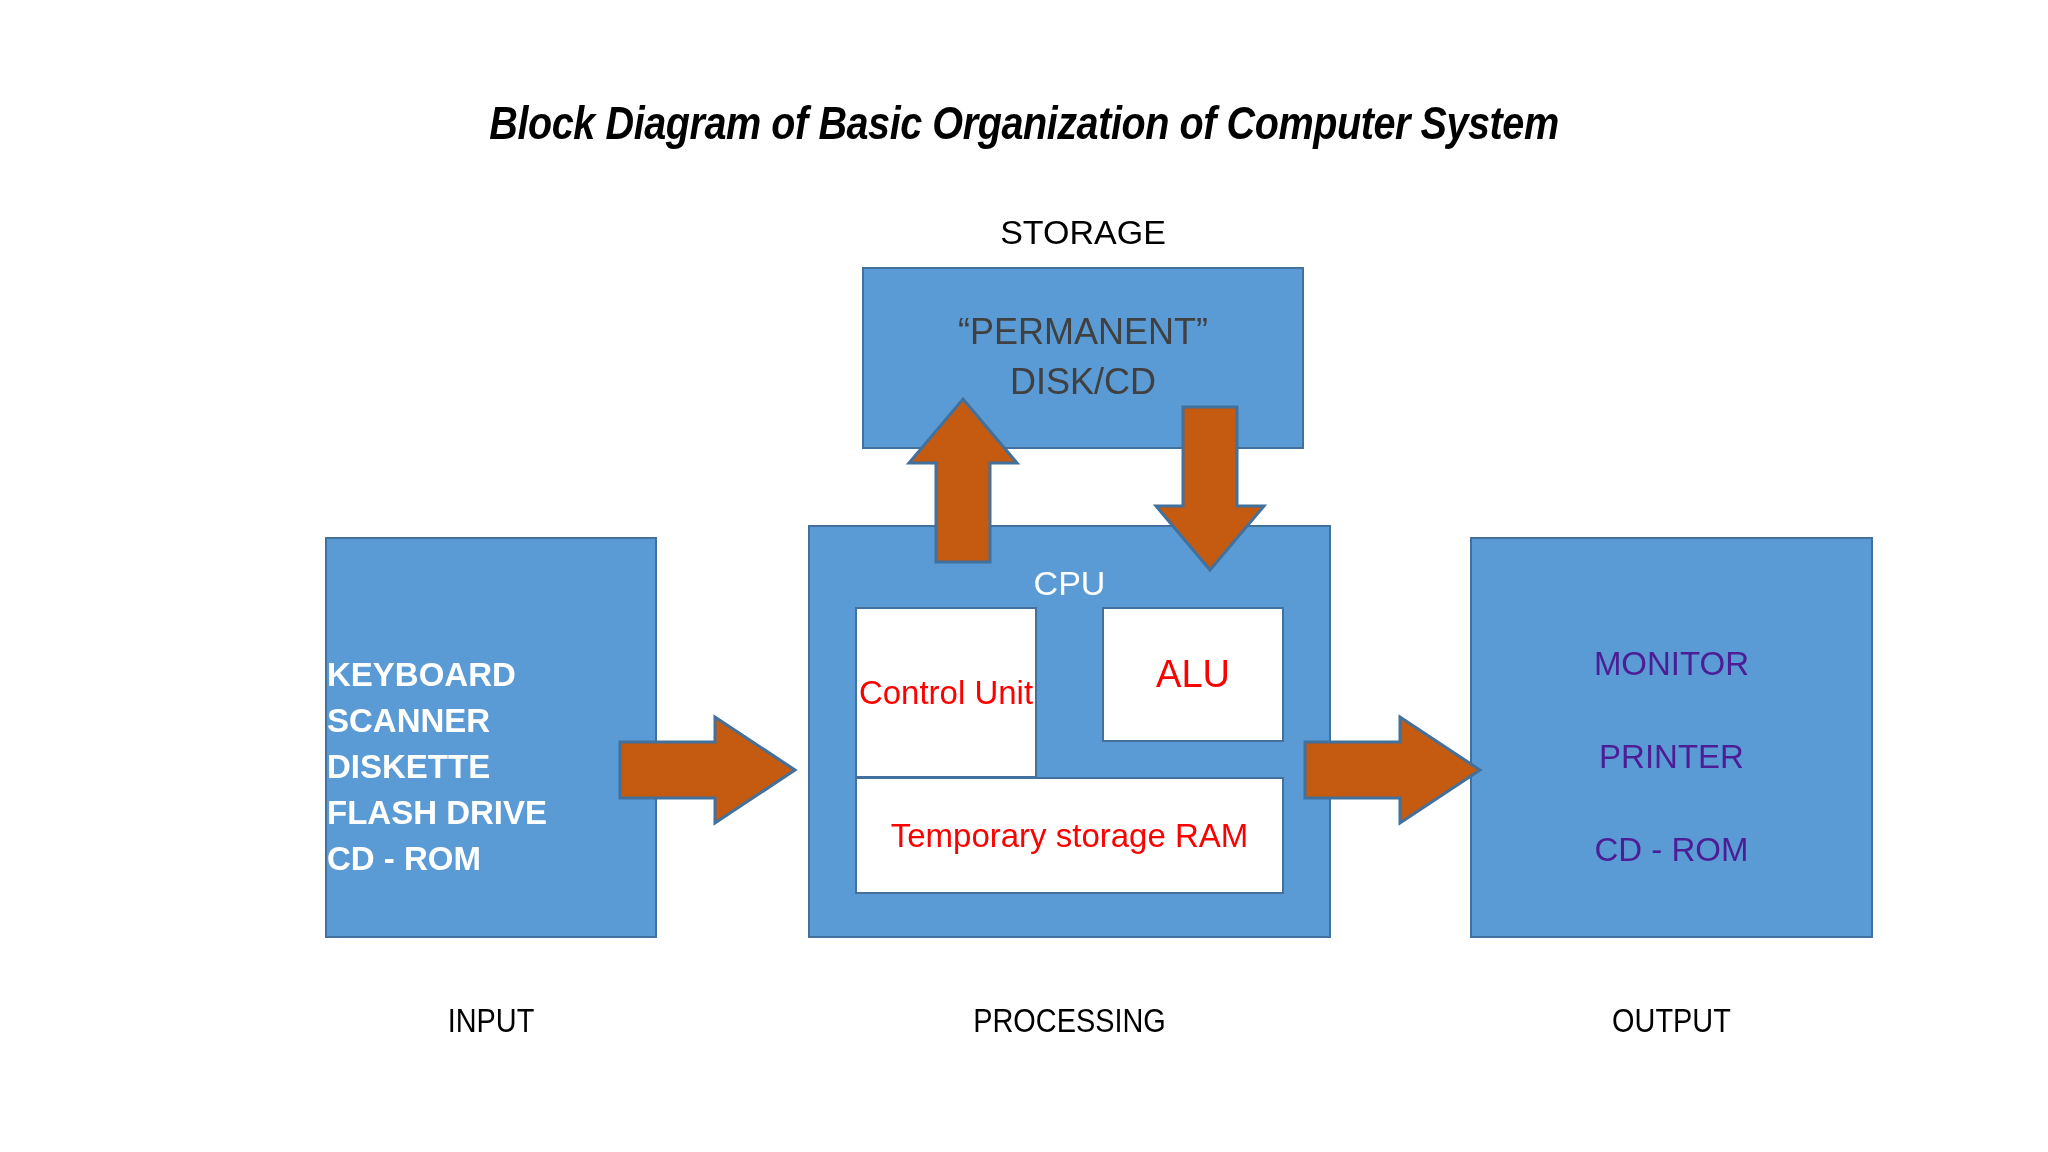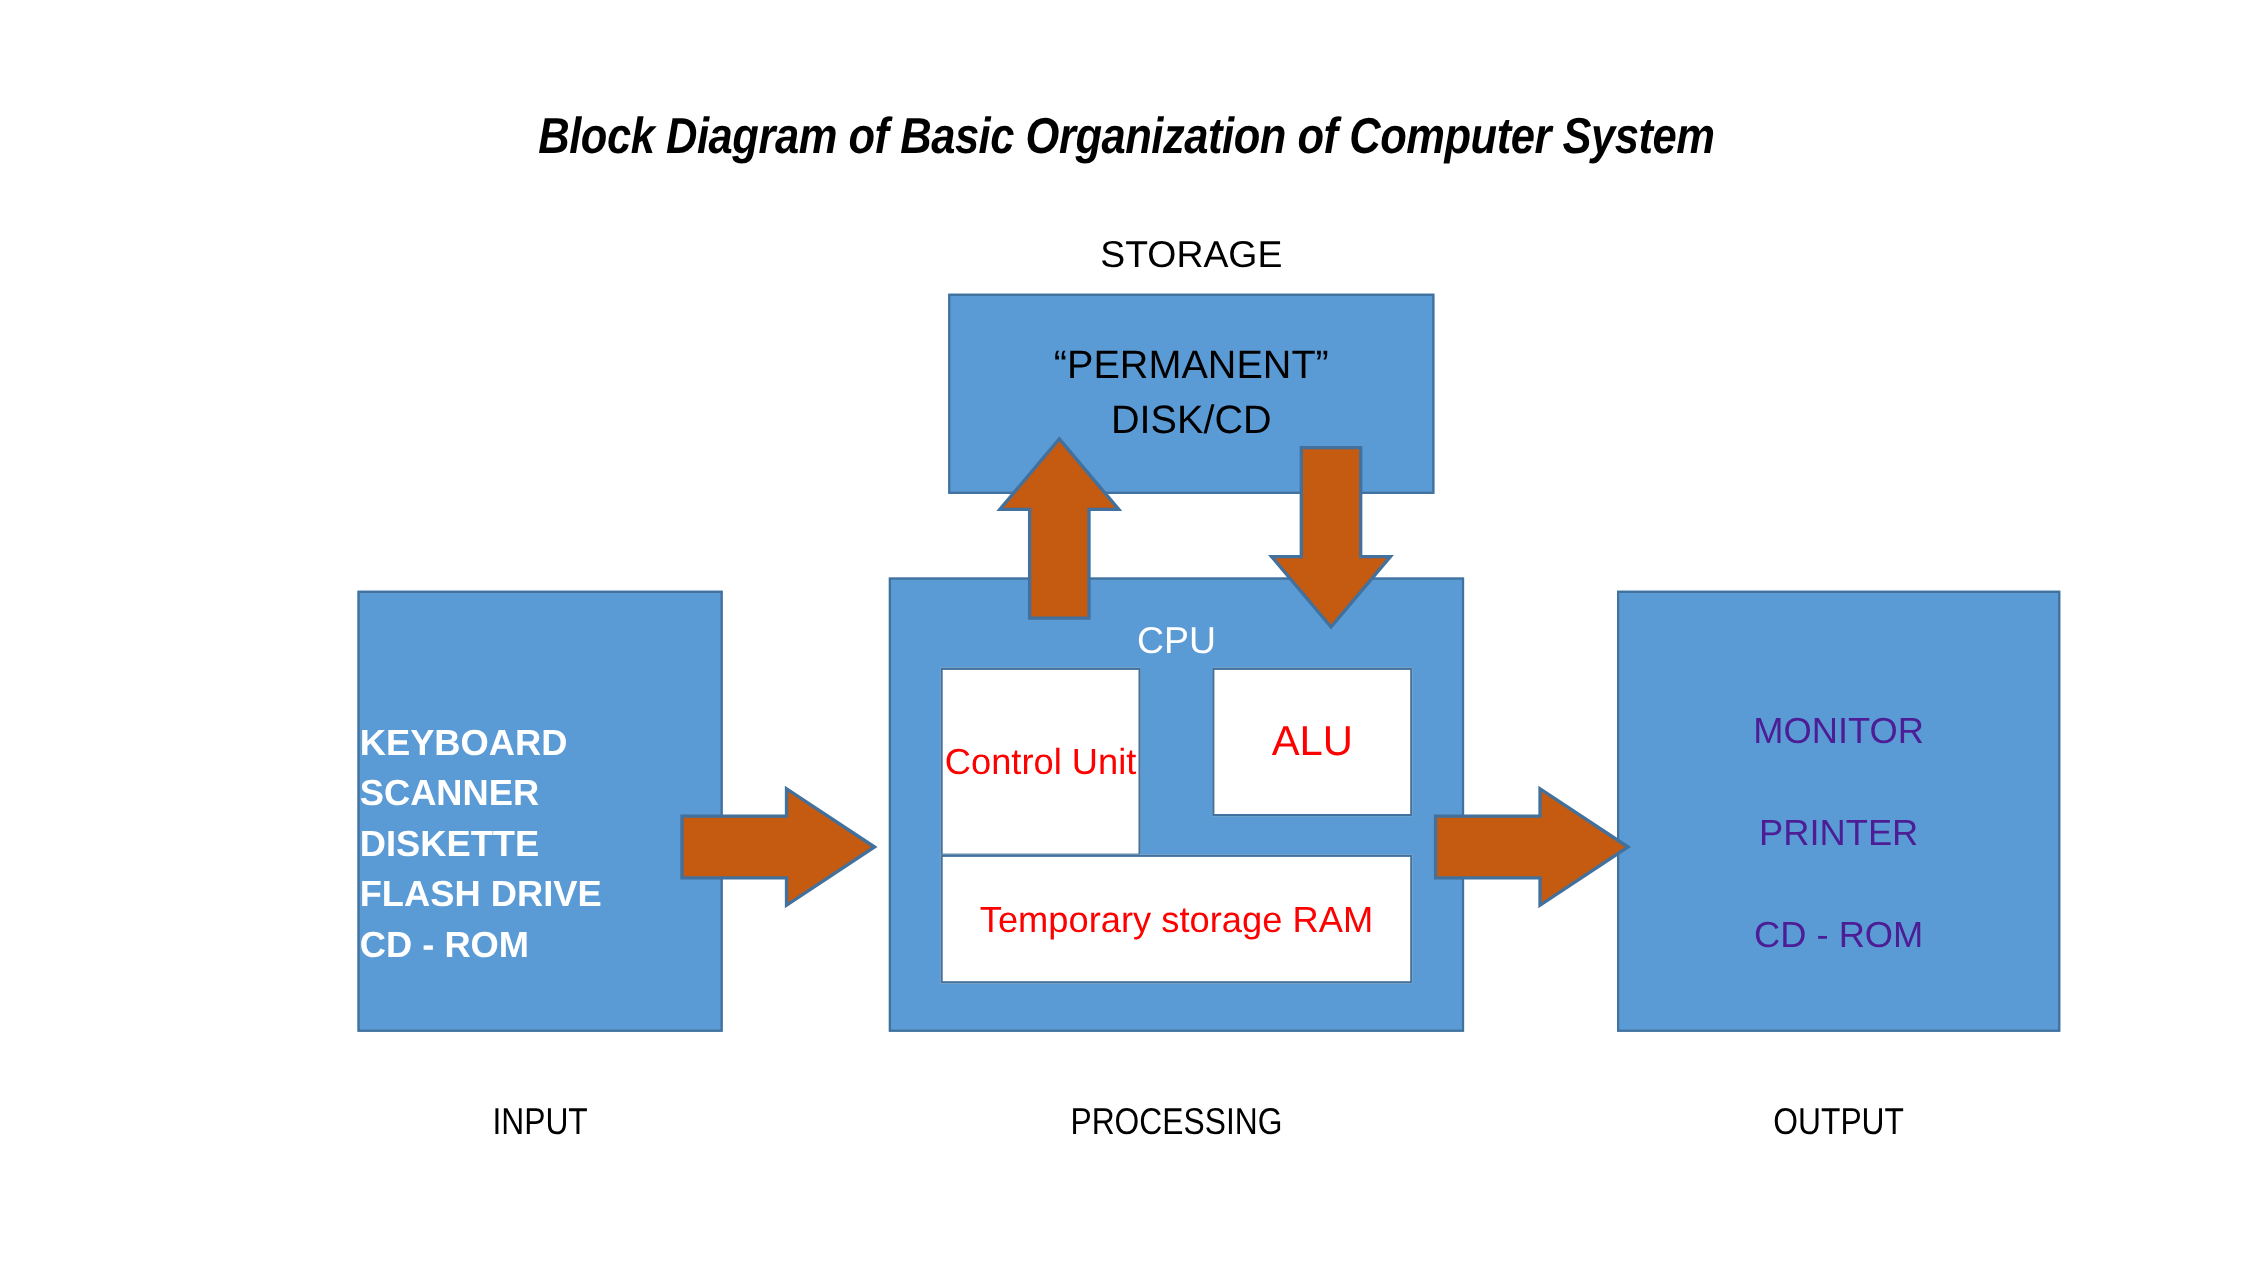--- a/index.html
+++ b/index.html
@@ -52,21 +52,21 @@
   
   #storage-block {
     left: 862px; top: 267px;
     width: 442px; height: 182px;
   }
   #storage-block .lines {
     position: absolute;
     left: 0; top: 38px;
     width: 100%;
     text-align: center;
-    color: #000000;
+    color: #404040;
     font-size: 36px;
     line-height: 50px;
   }
   .storage-caption {
     position: absolute;
     left: 862px;
     top: 212px;
     width: 442px;
     text-align: center;
     color: #000000;

